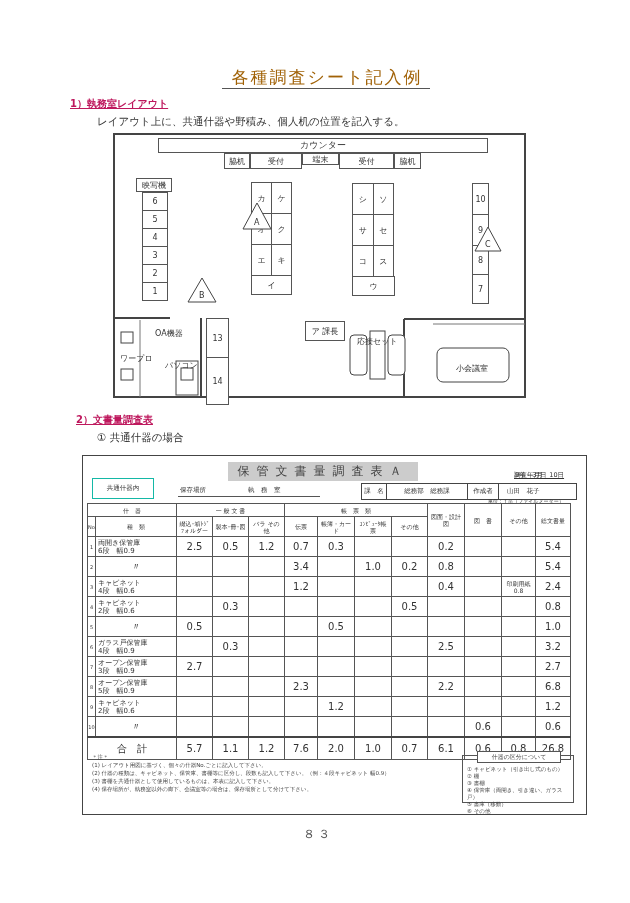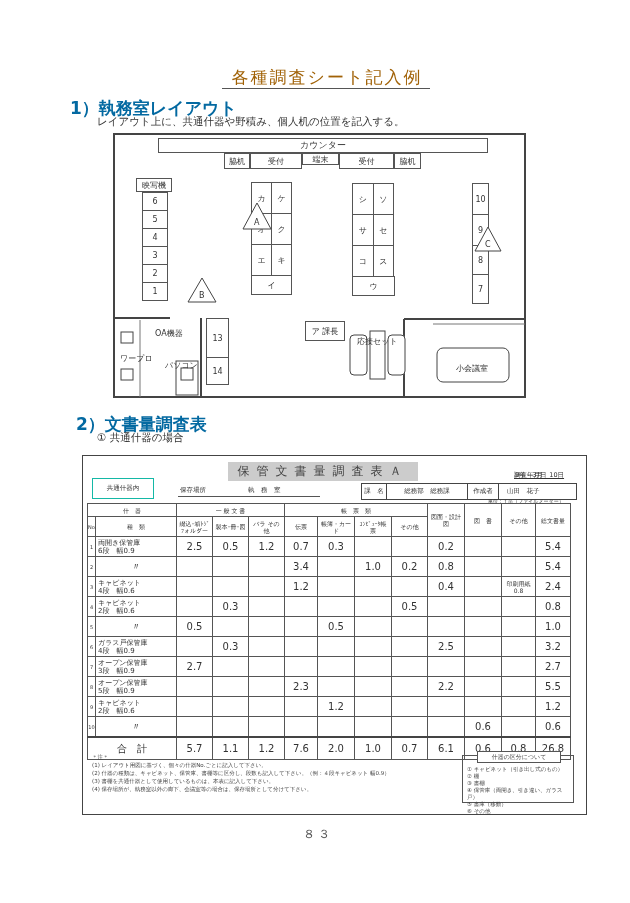--- a/index.html
+++ b/index.html
@@ -1,20 +1,20 @@
 <!DOCTYPE html>
 <html><head>
 <meta charset="utf-8">
 <style>
   html,body{margin:0;padding:0;background:#fff;}
   body{width:630px;height:903px;position:relative;overflow:hidden;font-family:"DejaVu Sans",sans-serif;color:#222;}
   .abs{position:absolute;}
   .title{left:222px;top:66px;width:210px;text-align:center;font-size:17px;letter-spacing:2px;color:#a16207;}
   .title-rule{left:222px;top:88px;width:208px;height:0;border-top:1.5px solid #555;}
-  .h2{font-size:17px;font-weight:bold;color:#0369a1;}
+  .h2{font-size:10px;font-weight:bold;color:#be185d;text-decoration:underline;}
   .sub{font-size:10.5px;color:#333;}
   
   .room{left:113px;top:133px;width:413px;height:265px;border:2.5px solid #444;box-sizing:border-box;}
   .box{position:absolute;border:1px solid #555;background:#fff;box-sizing:border-box;font-size:8px;display:flex;align-items:center;justify-content:center;color:#333;}
   .trilbl{position:absolute;font-size:8px;color:#333;}
   
   .sheet{left:82px;top:455px;width:505px;height:360px;border:1px solid #444;box-sizing:border-box;}
   .banner{left:228px;top:462px;width:190px;height:19px;background:#ccc;font-size:12px;letter-spacing:7px;display:flex;align-items:center;justify-content:center;color:#444;}
   table.grid{position:absolute;left:87px;top:503px;width:473px;border-collapse:collapse;font-size:10px;table-layout:fixed;}
   table.grid td{border:1px solid #555;height:19px;padding:0 2px;text-align:center;vertical-align:middle;color:#333;}
@@ -121,21 +121,21 @@
   </svg>
   <div class="trilbl" style="left:139px;top:83px;">A</div>
   <div class="trilbl" style="left:84px;top:156px;">B</div>
   <div class="trilbl" style="left:370px;top:105px;">C</div>
 
   <div class="trilbl" style="left:40px;top:193px;">OA機器</div>
   <div class="trilbl" style="left:5px;top:218px;">ワープロ</div>
   <div class="trilbl" style="left:50px;top:225px;">パソコン</div>
 
   <div class="box" style="left:91px;top:183px;width:23px;height:40px;">13</div>
-  <div class="box" style="left:91px;top:222px;width:23px;height:28px;">14</div>
+  <div class="box" style="left:91px;top:222px;width:23px;height:48px;">14</div>
   <div class="box" style="left:190px;top:186px;width:40px;height:20px;">ア 課長</div>
   <div class="trilbl" style="left:242px;top:201px;">応接セット</div>
   <div class="trilbl" style="left:341px;top:228px;">小会議室</div>
 </div>
 
 <div class="abs h2" style="left:76px;top:413px;">2）文書量調査表</div>
 <div class="abs sub" style="left:97px;top:431px;">① 共通什器の場合</div>
 
 <div class="abs sheet"></div>
 <div class="abs banner">保管文書量調査表Ａ</div>
@@ -309,21 +309,21 @@
         <td></td>
         <td></td>
         <td></td>
         <td>2.3</td>
         <td></td>
         <td></td>
         <td></td>
         <td>2.2</td>
         <td></td>
         <td></td>
-        <td>5.5</td>
+        <td>6.8</td>
       </tr>
       <tr>
         <td class="no">9</td>
         <td class="name" style="white-space: pre-line;">キャビネット
 2段　幅0.6</td>
         <td></td>
         <td></td>
         <td></td>
         <td></td>
         <td>1.2</td>

